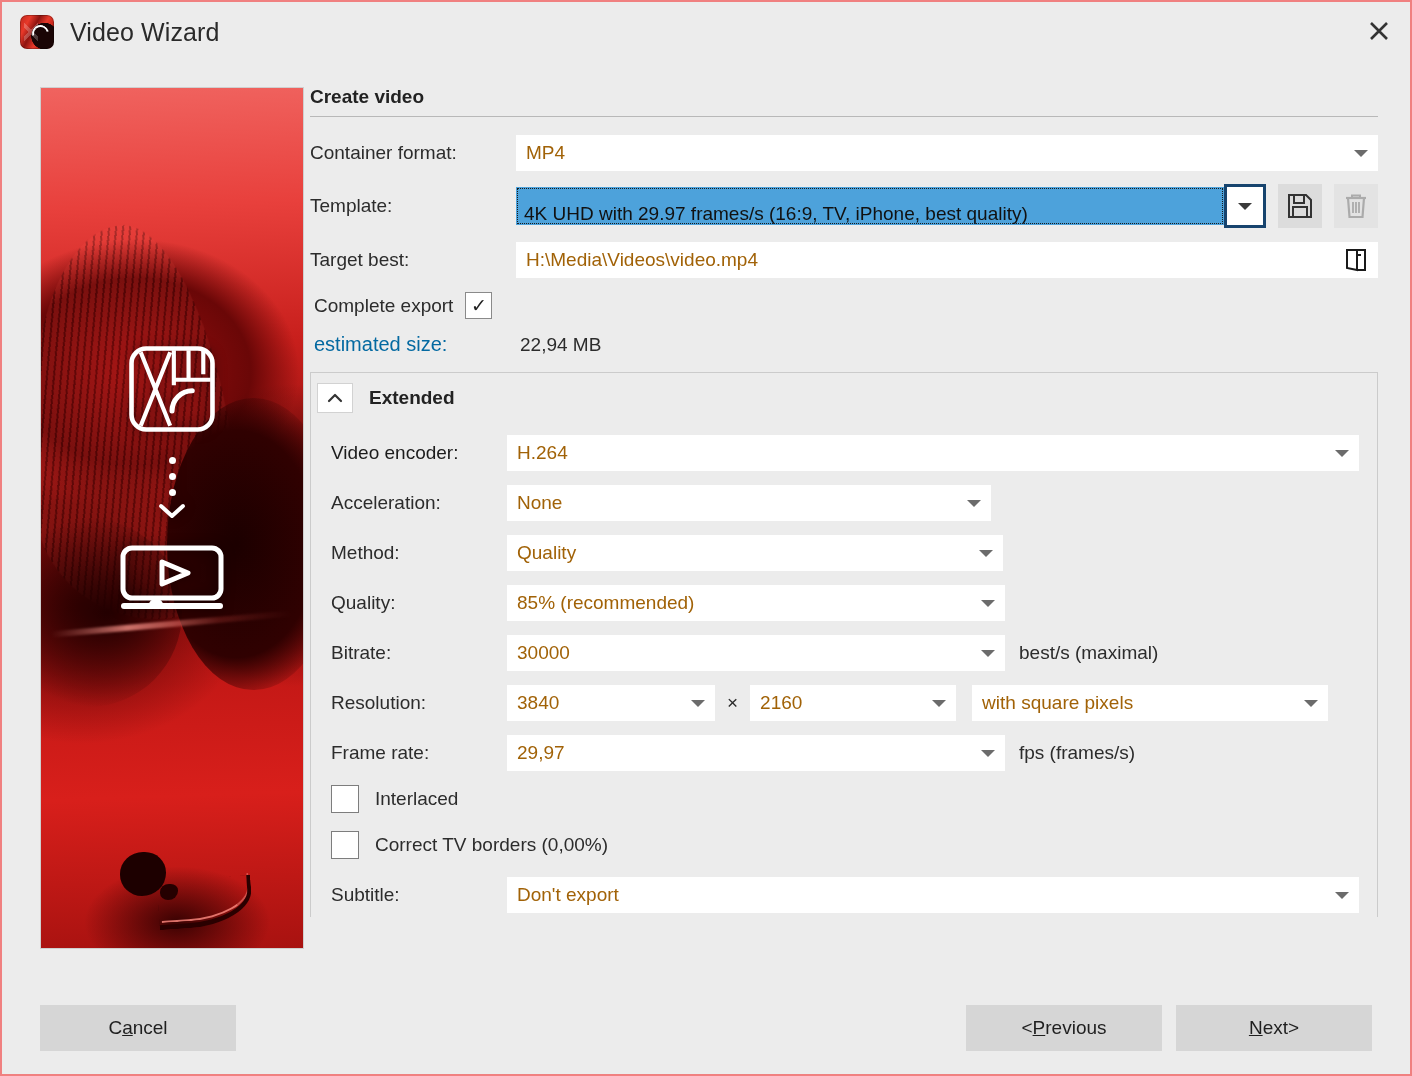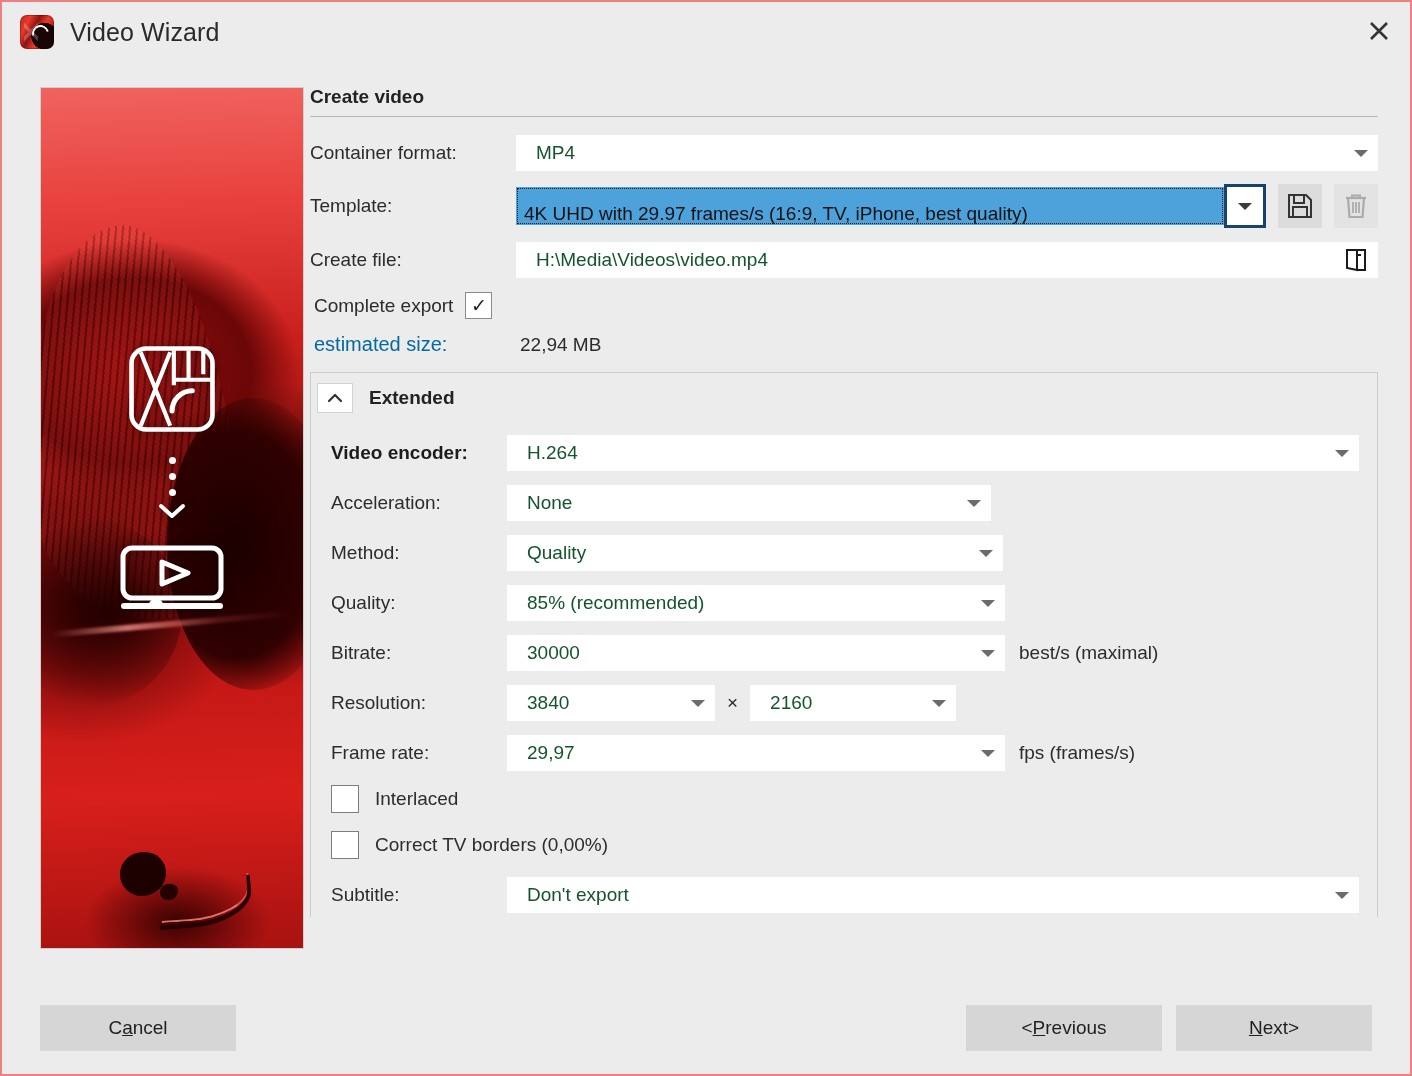--- a/index.html
+++ b/index.html
@@ -187,23 +187,23 @@
     font-size: 19px;
     color: #2c2c2c;
   }
 
   .field {
     height: 36px;
     background: #fff;
     border: none;
     display: flex;
     align-items: center;
-    padding: 0 20px;
+    padding: 0 10px;
     font-size: 19px;
-    color: #14532d;
+    color: #a16207;
     position: relative;
   }
   .field.grow { flex: 1 1 auto; min-width: 0; }
   .caret {
     position: absolute;
     right: 10px; top: 50%;
     margin-top: -3px;
     width: 0; height: 0;
     border-left: 7px solid transparent;
     border-right: 7px solid transparent;
@@ -288,21 +288,21 @@
   .ext-title {
     font-size: 19px; font-weight: bold; color: #222;
     margin-left: 16px;
   }
   .ext-body { padding: 8px 18px 0 20px; }
   .ext-row { display: flex; align-items: center; margin-bottom: 14px; }
   .ext-lbl {
     width: 176px; flex: 0 0 176px;
     font-size: 19px; color: #2c2c2c;
   }
-  .ext-lbl.bold { font-weight: bold; color:#1c1c1c; }
+  .ext-lbl.bold { font-weight: normal; color:#1c1c1c; }
   .unit { font-size: 19px; color:#2c2c2c; margin-left: 14px; white-space: nowrap; }
   .times { font-size: 19px; color:#2c2c2c; margin: 0 12px; }
   .ext-chk { display: flex; align-items: center; margin: 4px 0 18px 0; }
   .ext-chk .box {
     width: 28px; height: 28px;
     border: 1px solid #7d7d7d;
     background: #fff;
     flex: 0 0 28px;
   }
   .ext-chk .cl { font-size: 19px; color:#2c2c2c; margin-left: 16px; }
@@ -414,21 +414,21 @@
           <svg width="26" height="26" viewBox="0 0 26 26">
             <path d="M3 5 H23" stroke="#777" stroke-width="2.2" fill="none"></path>
             <path d="M9 5 V2.5 H17 V5" stroke="#777" stroke-width="2" fill="none"></path>
             <path d="M5 5 L6.5 24 H19.5 L21 5" fill="none" stroke="#777" stroke-width="2.2"></path>
             <path d="M10 9 V20 M13 9 V20 M16 9 V20" stroke="#777" stroke-width="1.8" fill="none"></path>
           </svg>
         </div>
       </div>
 
       <div class="row">
-        <div class="lbl">Create file:</div>
+        <div class="lbl">Target best:</div>
         <div class="field grow" style="padding-right:0;">
           <span>H:\Media\Videos\video.mp4</span>
         </div>
         <div class="browse-icon">
           <svg width="24" height="26" viewBox="0 0 24 26">
             <path d="M3 3 H13 L13 23 L3 21 Z" fill="none" stroke="#1a1a1a" stroke-width="2"></path>
             <path d="M13 3 H21 V23 H13" fill="none" stroke="#1a1a1a" stroke-width="2"></path>
             <path d="M13 8 H17" stroke="#1a1a1a" stroke-width="2" fill="none"></path>
           </svg>
         </div>
@@ -499,20 +499,24 @@
 
           <div class="ext-row">
             <div class="ext-lbl">Resolution:</div>
             <div class="field" style="width:208px;flex:0 0 208px;">
               <span>3840</span>
               <span class="caret"></span>
             </div>
             <span class="times">×</span>
             <div class="field" style="width:206px;flex:0 0 206px;">
               <span>2160</span>
+              <span class="caret"></span>
+            </div>
+            <div class="field" style="width:356px;flex:0 0 356px;margin-left:16px;">
+              <span>with square pixels</span>
               <span class="caret"></span>
             </div>
           </div>
 
           <div class="ext-row">
             <div class="ext-lbl">Frame rate:</div>
             <div class="field" style="width:498px;flex:0 0 498px;">
               <span>29,97</span>
               <span class="caret"></span>
             </div>

